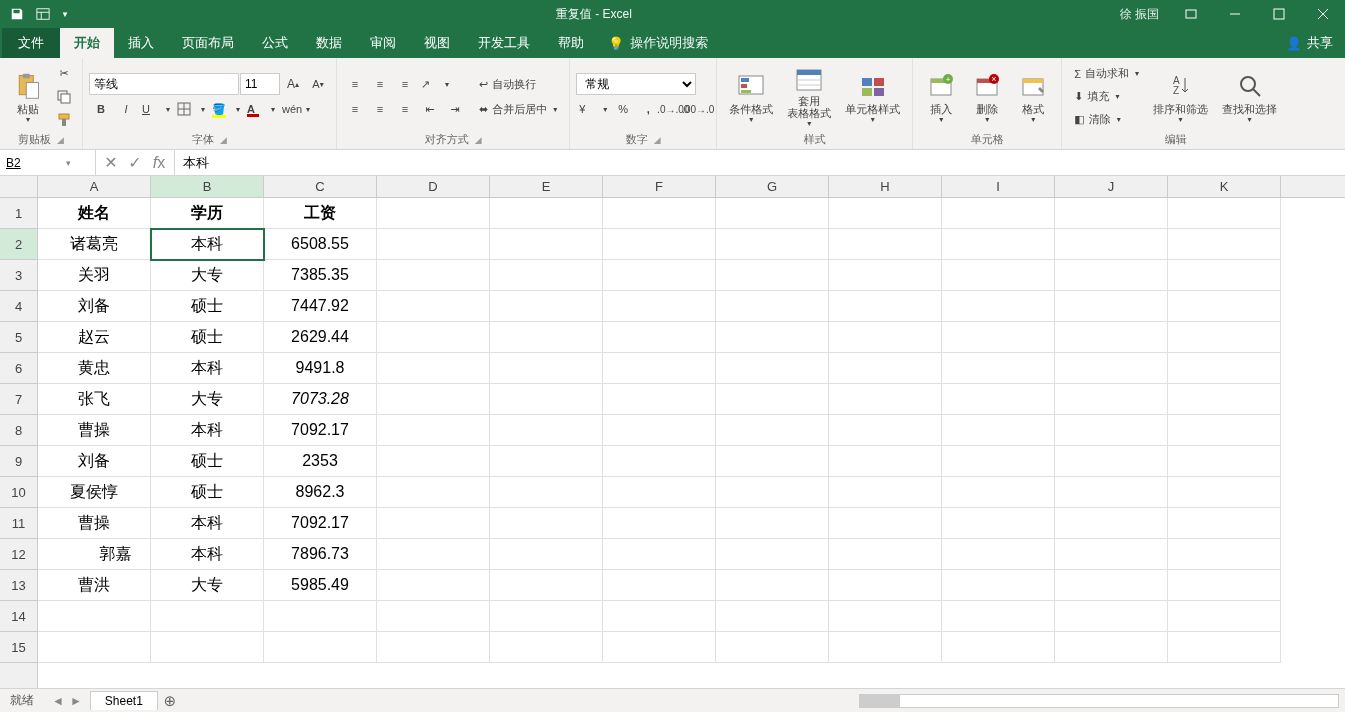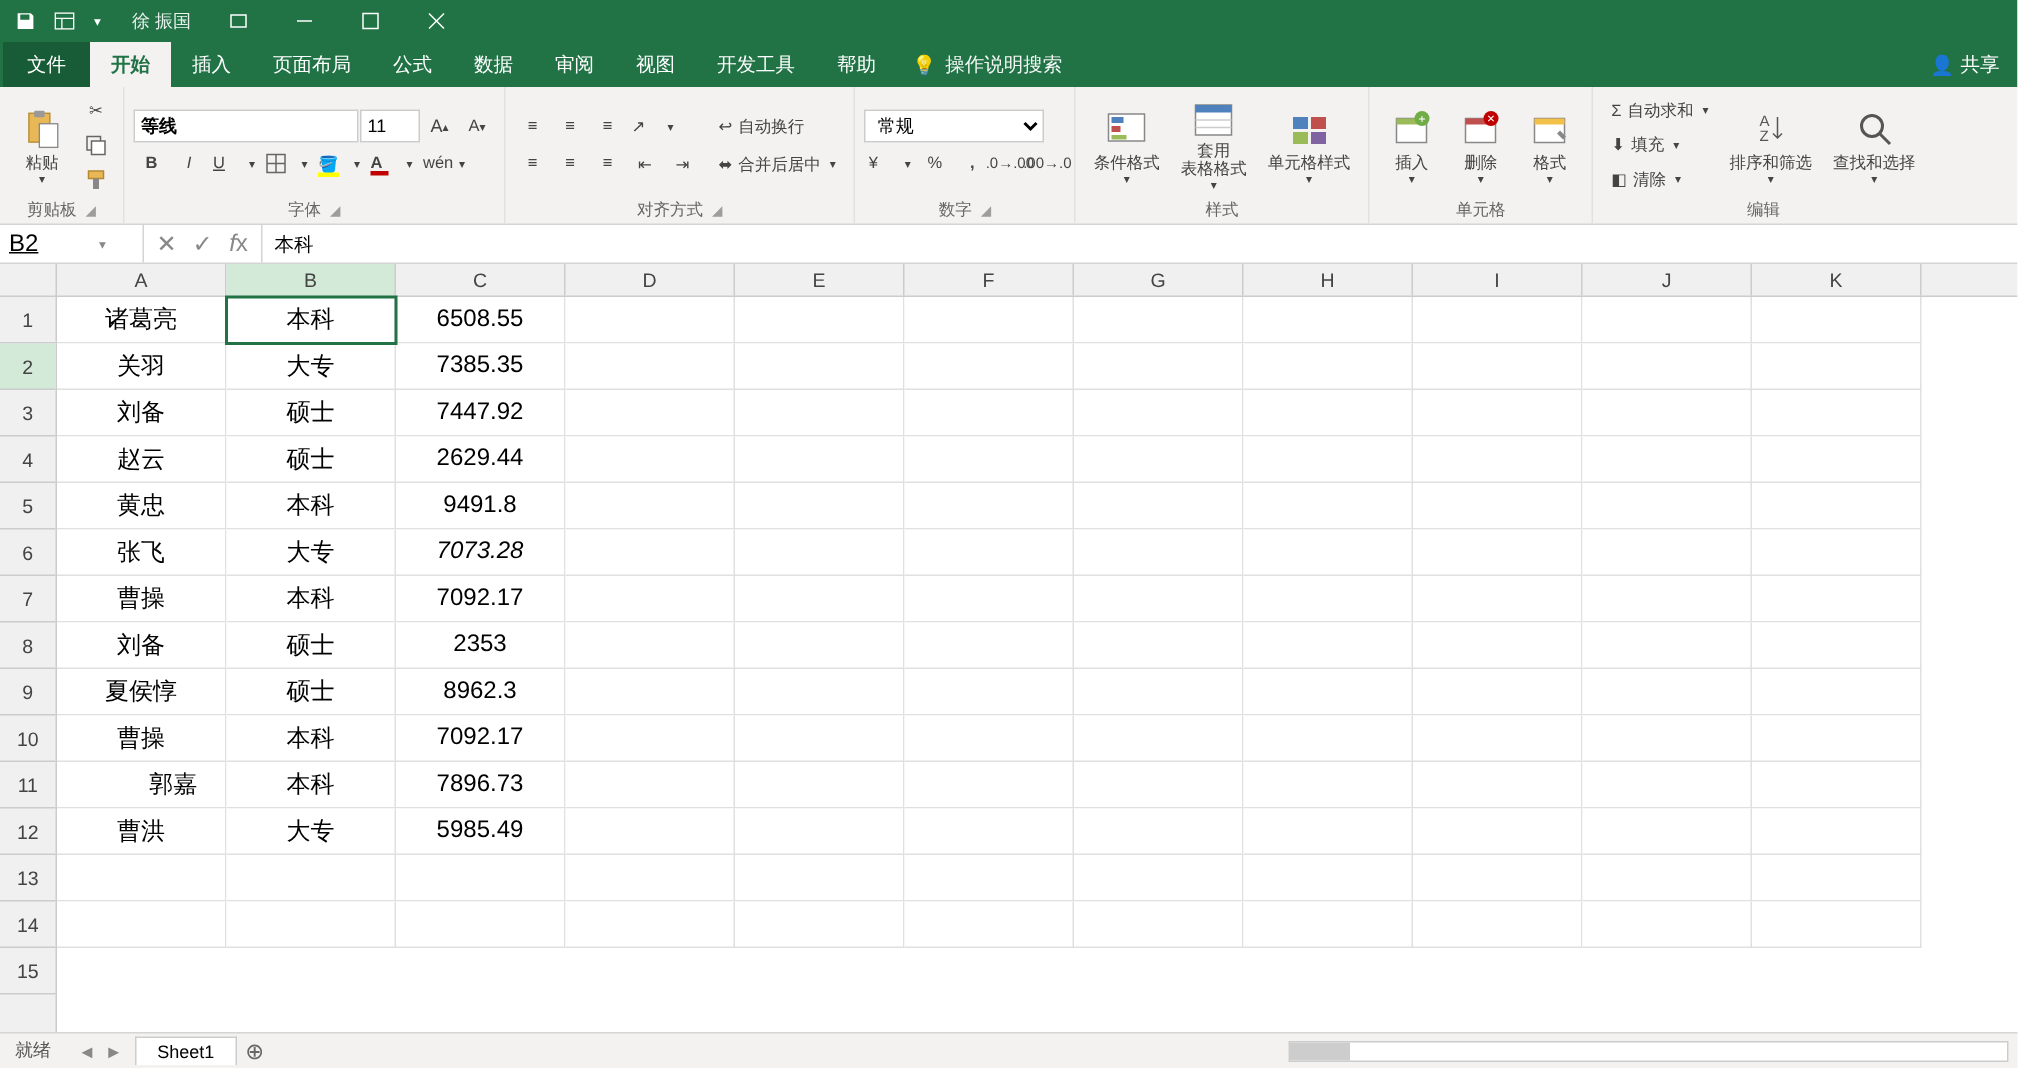--- a/index.html
+++ b/index.html
@@ -36,21 +36,21 @@
 .row { display:flex; gap:1px; align-items:center; }
 .sbtn { width:24px; height:22px; display:flex; align-items:center; justify-content:center; cursor:pointer; border:1px solid transparent; }
 .sbtn.wdrop { width:34px; justify-content:space-between; padding:0 2px; }
 select.combo, input.combo { height:22px; border:1px solid #ccc; background:#fff; font-size:12px; padding:0 4px; }
 .dd { font-size:8px; margin-left:2px; }
 .midbtn { height:22px; padding:0 6px; display:flex; align-items:center; gap:4px; cursor:pointer; }
 
 
 .formulabar { height:26px; border-bottom:1px solid #d4d4d4; display:flex; align-items:stretch; background:#fff; }
 .namebox { width:96px; border-right:1px solid #d4d4d4; display:flex; align-items:center; padding:0 6px; font-size:12px; }
-.namebox input { border:none; width:60px; font-size:16px;text-decoration:underline; }
+.namebox input { border:none; width:60px; font-size:12px;text-decoration:underline; }
 .fbbtns { display:flex; align-items:center; border-right:1px solid #d4d4d4; padding:0 4px; gap:2px; }
 .fbbtns .b { width:22px; height:22px; display:flex; align-items:center; justify-content:center; cursor:pointer; color:#888; }
 .fxcell { flex:1; display:flex; align-items:center; padding:0 8px; font-size:13px; }
 
 
 .gridwrap { position:absolute; top:176px; left:0; right:0; bottom:24px; overflow:hidden; background:#fff; }
 .corner { position:absolute; left:0; top:0; width:38px; height:22px; background:#f0f0f0; border-right:1px solid #ccc; border-bottom:1px solid #ccc; }
 .colhdrs { position:absolute; left:38px; top:0; right:0; height:22px; display:flex; background:#f0f0f0; border-bottom:1px solid #ccc; }
 .colhdr { border-right:1px solid #ccc; display:flex; align-items:center; justify-content:center; font-size:13px; color:#444; cursor:pointer; }
 .colhdr.sel { background:#d3ead9; }
@@ -87,20 +87,21 @@
       </div>
     <div class="ico">
         <svg width="14" height="14" viewBox="0 0 16 16">
           <rect x="1" y="2" width="14" height="12" fill="none" stroke="#fff"></rect>
           <line x1="1" y1="6" x2="15" y2="6" stroke="#fff"></line>
           <line x1="6" y1="6" x2="6" y2="14" stroke="#fff"></line>
         </svg>
       </div>
     <div class="ico" style="width:14px;font-size:9px;">▾</div>
   </div>
+  <div class="title">重复值 - Excel</div>
   <div class="user">徐 振国</div>
   <div class="winctl">
     <div class="btn">
         <svg width="12" height="12" viewBox="0 0 12 12">
           <rect x="1" y="2" width="10" height="8" fill="none" stroke="#fff"></rect>
         </svg>
       </div>
     <div class="btn">
         <svg width="12" height="12">
           <line x1="1" y1="6" x2="11" y2="6" stroke="#fff"></line>
@@ -178,21 +179,21 @@
     <div class="label">
         <span>剪贴板</span>
         <span class="dlg">◢</span>
       </div>
   </div>
 
   <div class="rgroup">
     <div class="body">
         <div class="col" style="gap:3px;">
       <div class="row">
-        <input class="combo" style="width: 150px; font-weight: bold;" value="等线">
+        <input class="combo" style="width: 150px;" value="等线">
         <input class="combo" style="width: 40px;" value="11">
         <div class="sbtn" style="font-size:12px;">A<sup style="font-size:8px;">▴</sup></div>
         <div class="sbtn" style="font-size:11px;">A<sup style="font-size:8px;">▾</sup></div>
       </div>
       <div class="row">
         <div class="sbtn">
               <b>B</b>
             </div>
         <div class="sbtn">
               <i>I</i>
@@ -469,20 +470,33 @@
       <div class="rowhdr">9</div>
       <div class="rowhdr">10</div>
       <div class="rowhdr">11</div>
       <div class="rowhdr">12</div>
       <div class="rowhdr">13</div>
       <div class="rowhdr">14</div>
       <div class="rowhdr">15</div>
     </div>
   <div class="cells" id="cells">
       <div class="crow">
+        <div class="cell hdr" style="width: 113px;">姓名</div>
+        <div class="cell hdr" style="width: 113px;">学历</div>
+        <div class="cell hdr" style="width: 113px;">工资</div>
+        <div class="cell" style="width: 113px;"></div>
+        <div class="cell" style="width: 113px;"></div>
+        <div class="cell" style="width: 113px;"></div>
+        <div class="cell" style="width: 113px;"></div>
+        <div class="cell" style="width: 113px;"></div>
+        <div class="cell" style="width: 113px;"></div>
+        <div class="cell" style="width: 113px;"></div>
+        <div class="cell" style="width: 113px;"></div>
+      </div>
+      <div class="crow">
         <div class="cell" style="width: 113px;">诸葛亮</div>
         <div class="cell active" style="width: 113px;">本科</div>
         <div class="cell" style="width: 113px;">6508.55</div>
         <div class="cell" style="width: 113px;"></div>
         <div class="cell" style="width: 113px;"></div>
         <div class="cell" style="width: 113px;"></div>
         <div class="cell" style="width: 113px;"></div>
         <div class="cell" style="width: 113px;"></div>
         <div class="cell" style="width: 113px;"></div>
         <div class="cell" style="width: 113px;"></div>

